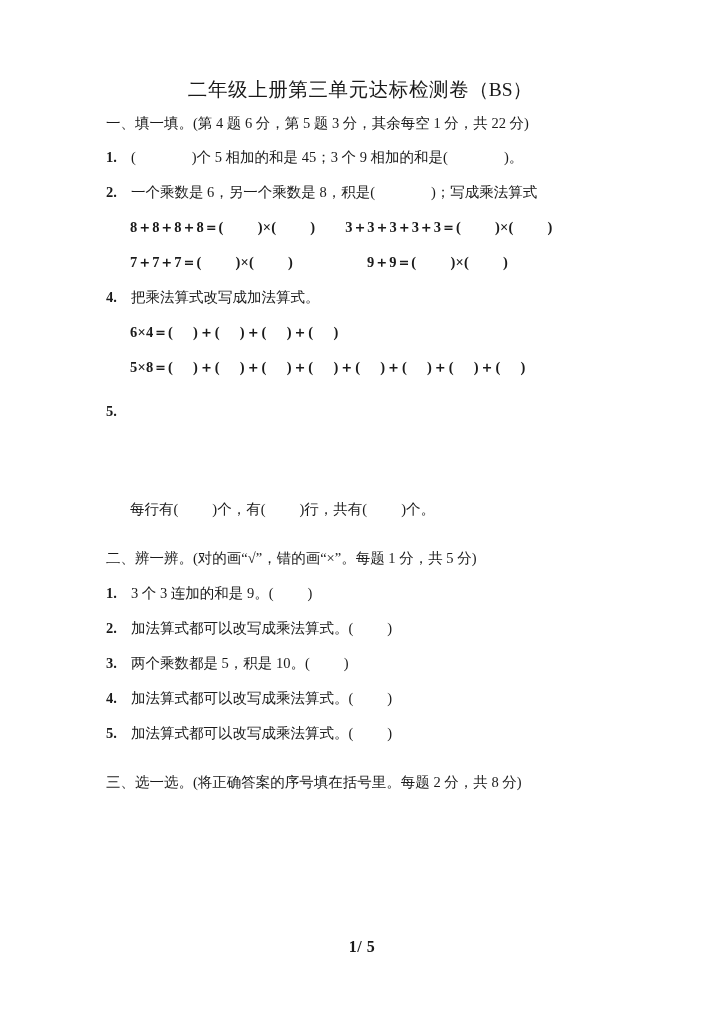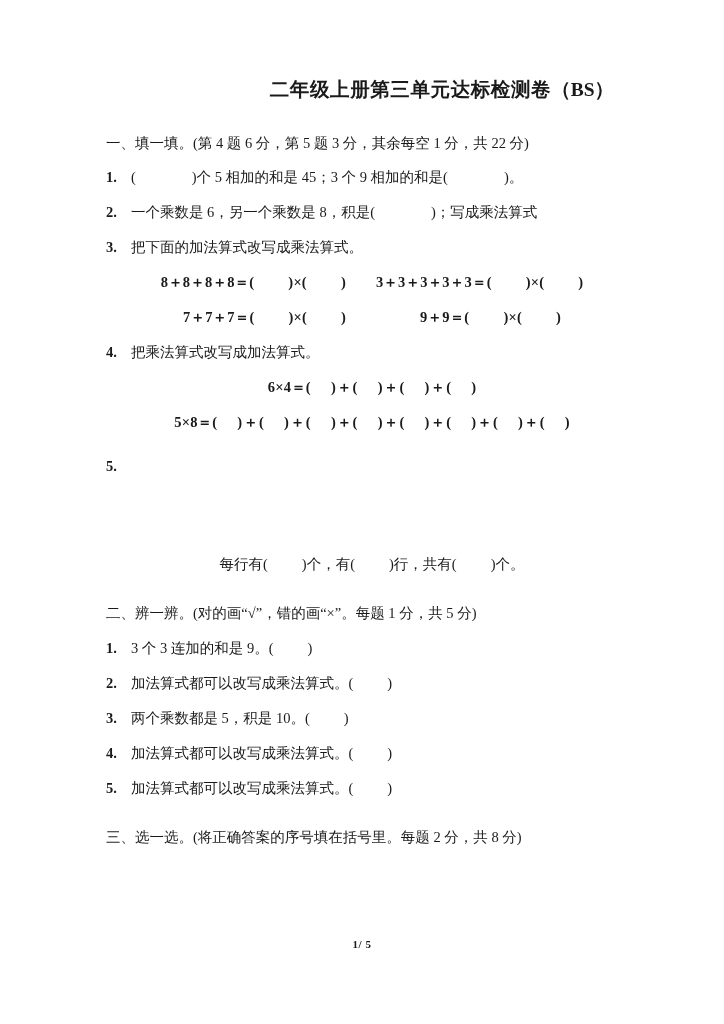--- a/index.html
+++ b/index.html
@@ -27,42 +27,41 @@
   
   .content {
     position: absolute;
     left: 106px;
     top: 76px;
     width: 508px;
   }
 
   .doc-title {
     font-size: 19.5px;
-    font-weight: bold;
-    text-align: right;
+    font-weight: normal;
+    text-align: center;
     letter-spacing: 0.6px;
-    margin: 0 0 24px 0;
+    margin: 0 0 4px 0;
     white-space: nowrap;
   }
   .doc-title .bs {
     font-family: "Liberation Serif", serif;
     letter-spacing: 0;
   }
 
   .row {
     height: 33px;
     line-height: 33px;
     font-size: 14.5px;
     white-space: nowrap;
   }
   .row.tall { height: 35px; line-height: 35px; }
 
   .indent {
     padding-left: 24px;
-    text-align: center;
   }
 
   .num {
     font-family: "Liberation Serif", serif;
     font-weight: bold;
   }
   .expr {
     font-family: "Liberation Serif", serif;
     font-weight: bold;
     letter-spacing: 0.2px;
@@ -83,21 +82,21 @@
     height: 64px;
     width: 100%;
   }
 
   .footer {
     position: absolute;
     left: 0;
     top: 938px;
     width: 724px;
     text-align: center;
-    font-size: 11px;
+    font-size: 16px;
     font-weight: bold;
     font-family: "Liberation Serif", serif;
     letter-spacing: 0.5px;
   }
   .spacer-10 { height: 10px; }
   .spacer-14 { height: 14px; }
 </style>
 </head>
 <body>
 
@@ -115,23 +114,20 @@
 
     <div class="row tall">
       <span class="num">1.</span><span class="gap-sm"></span><span>(</span><span class="blank-lg"></span><span>)个 5 相加的和是 45；3 个 9 相加的和是(</span><span class="blank-lg"></span><span>)。</span>
     </div>
 
     <div class="row tall">
       <span class="num">2.</span><span class="gap-sm"></span><span>一个乘数是 6，另一个乘数是 8，积是(</span><span class="blank-lg"></span><span>)；写成乘法算式</span>
     </div>
 
 
-    <div class="row tall">
-      <span class="num">3.</span><span class="gap-sm"></span><span>把下面的加法算式改写成乘法算式。</span>
-    </div>
 
     <div class="row tall indent">
       <span class="expr">8＋8＋8＋8＝(</span><span class="blank-md"></span><span class="expr">)×(</span><span class="blank-md"></span><span class="expr">)</span><span class="gap-md"></span><span class="expr">3＋3＋3＋3＋3＝(</span><span class="blank-md"></span><span class="expr">)×(</span><span class="blank-md"></span><span class="expr">)</span>
     </div>
 
     <div class="row tall indent">
       <span class="expr">7＋7＋7＝(</span><span class="blank-md"></span><span class="expr">)×(</span><span class="blank-md"></span><span class="expr">)</span><span class="gap-lg"></span><span class="gap-md"></span><span class="expr">9＋9＝(</span><span class="blank-md"></span><span class="expr">)×(</span><span class="blank-md"></span><span class="expr">)</span>
     </div>
 
     <div class="row tall">

